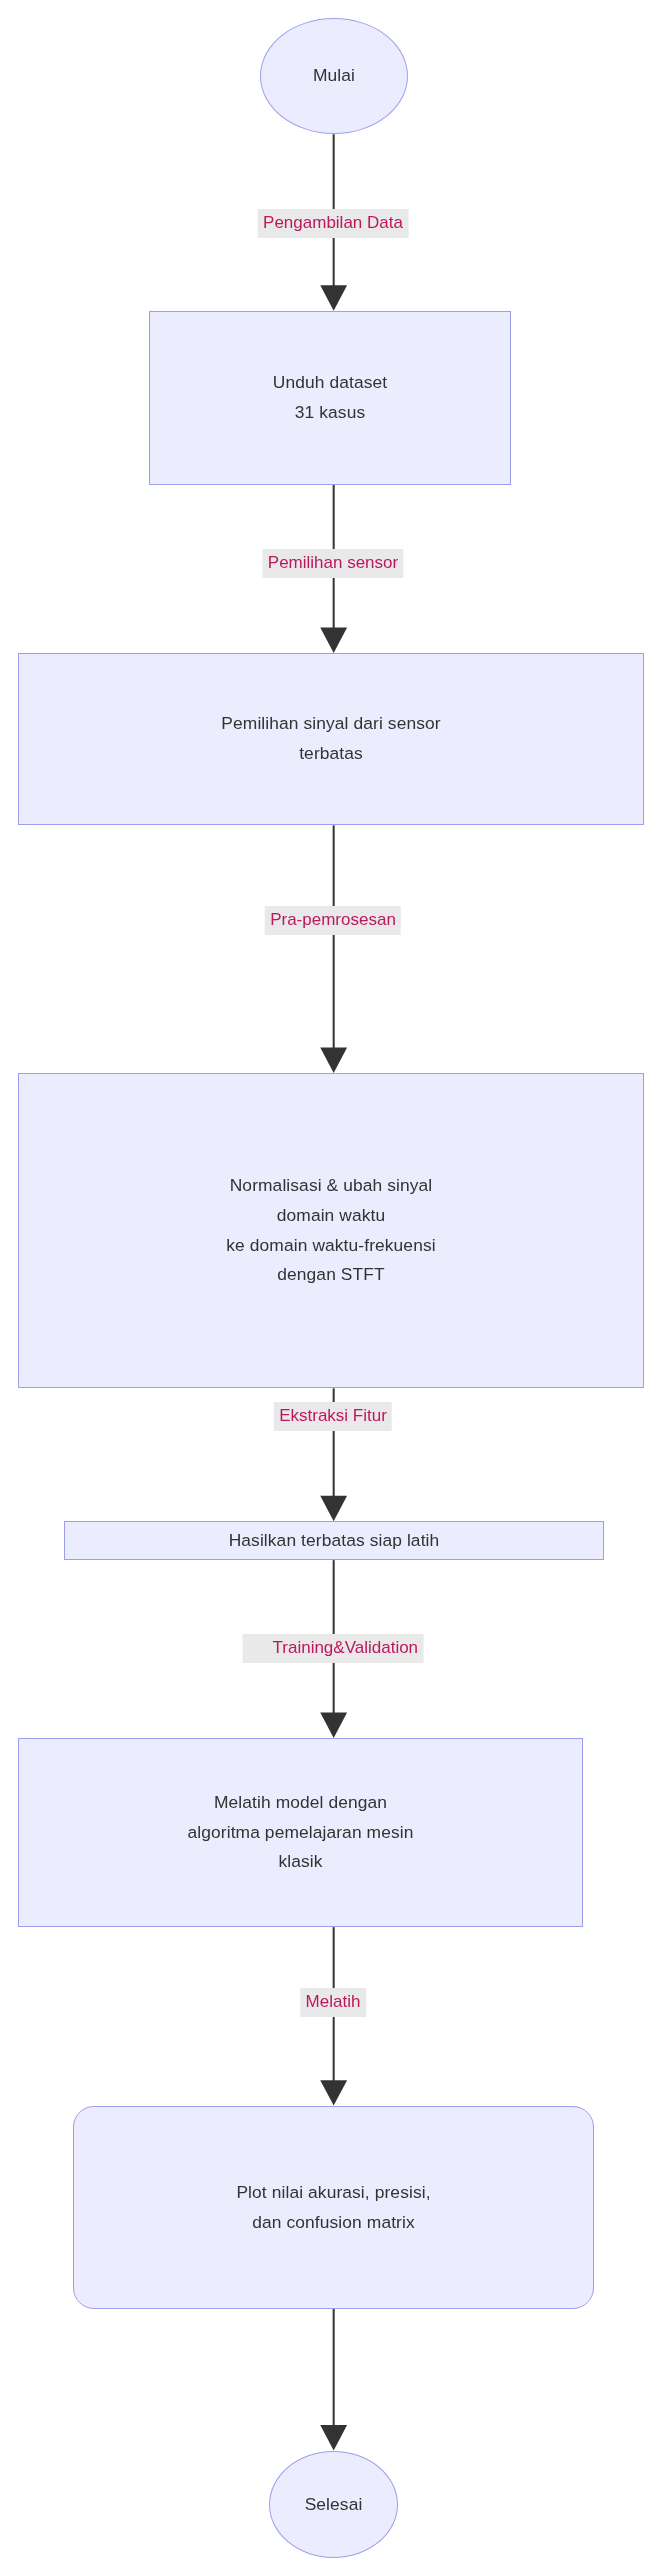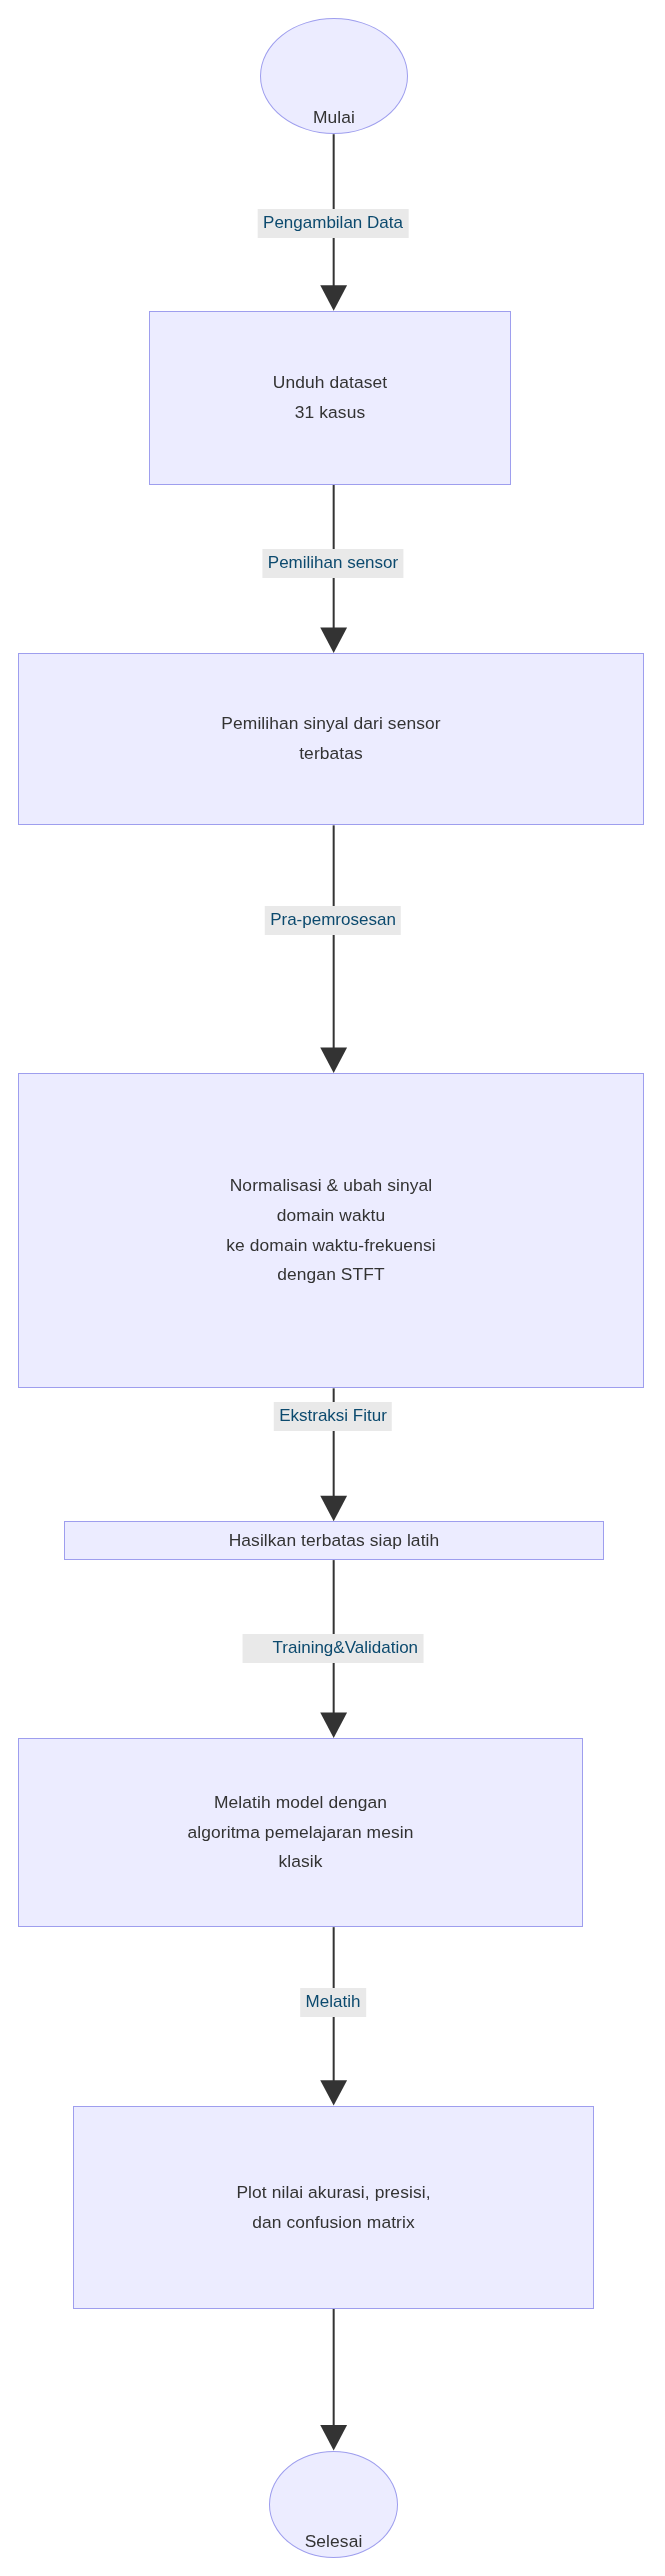--- a/index.html
+++ b/index.html
@@ -30,21 +30,20 @@
     display: flex;
     align-items: center;
     justify-content: center;
     text-align: center;
     font-size: 17.4px;
     line-height: 1.72;
     letter-spacing: 0.1px;
   }
   .node.terminal {
     border-radius: 50%;
-    align-items: flex-end;
   }
   .node .node-label {
     display: block;
     width: 100%;
     padding: 0 6.7px;
     box-sizing: border-box;
     white-space: pre-line;
   }
   
   .edge {
@@ -62,21 +61,21 @@
     fill: none;
   }
   .edge-head {
     fill: #333333;
     stroke: none;
   }
   
   .edge-label {
     position: absolute;
     background: #e9e9e9;
-    color: #0c4a6e;
+    color: #be185d;
     font-size: 17px;
     line-height: 1.26;
     padding: 3.4px 5.4px 4px 5.4px;
     white-space: nowrap;
     transform: translateX(-50%);
     text-align: center;
   }
 </style>
 </head>
 <body>
@@ -145,21 +144,21 @@
   <div class="node" style="left:64px; top:1521px; width:540px; height:39px;">
     <span class="node-label">Hasilkan terbatas siap latih</span>
   </div>
 
   <div class="node" style="left:18px; top:1738px; width:565px; height:189px;">
     <span class="node-label">Melatih model dengan
 algoritma pemelajaran mesin
 klasik</span>
   </div>
 
-  <div class="node" style="left:73px; top:2106px; width:521px; height:203px;">
+  <div class="node" style="left:73px; top:2106px; width:521px; height:203px;border-radius:21px;">
     <span class="node-label">Plot nilai akurasi, presisi,
 dan confusion matrix</span>
   </div>
 
   <div class="node terminal" style="left:269px; top:2451px; width:129px; height:107px;">
     <span class="node-label">Selesai</span>
   </div>
 
   <div class="edge-label" style="left:333px; top:209px;">Pengambilan Data</div>
 

